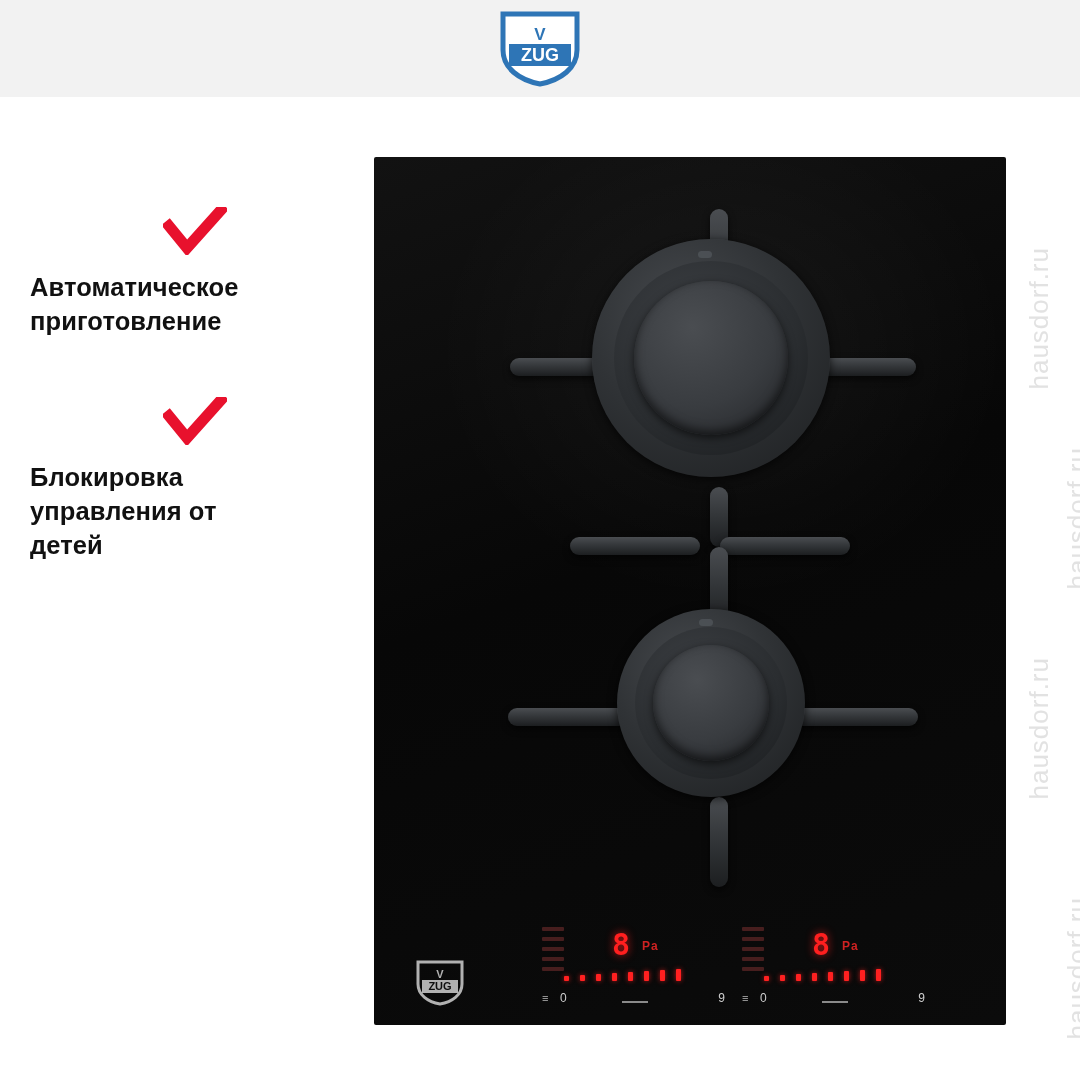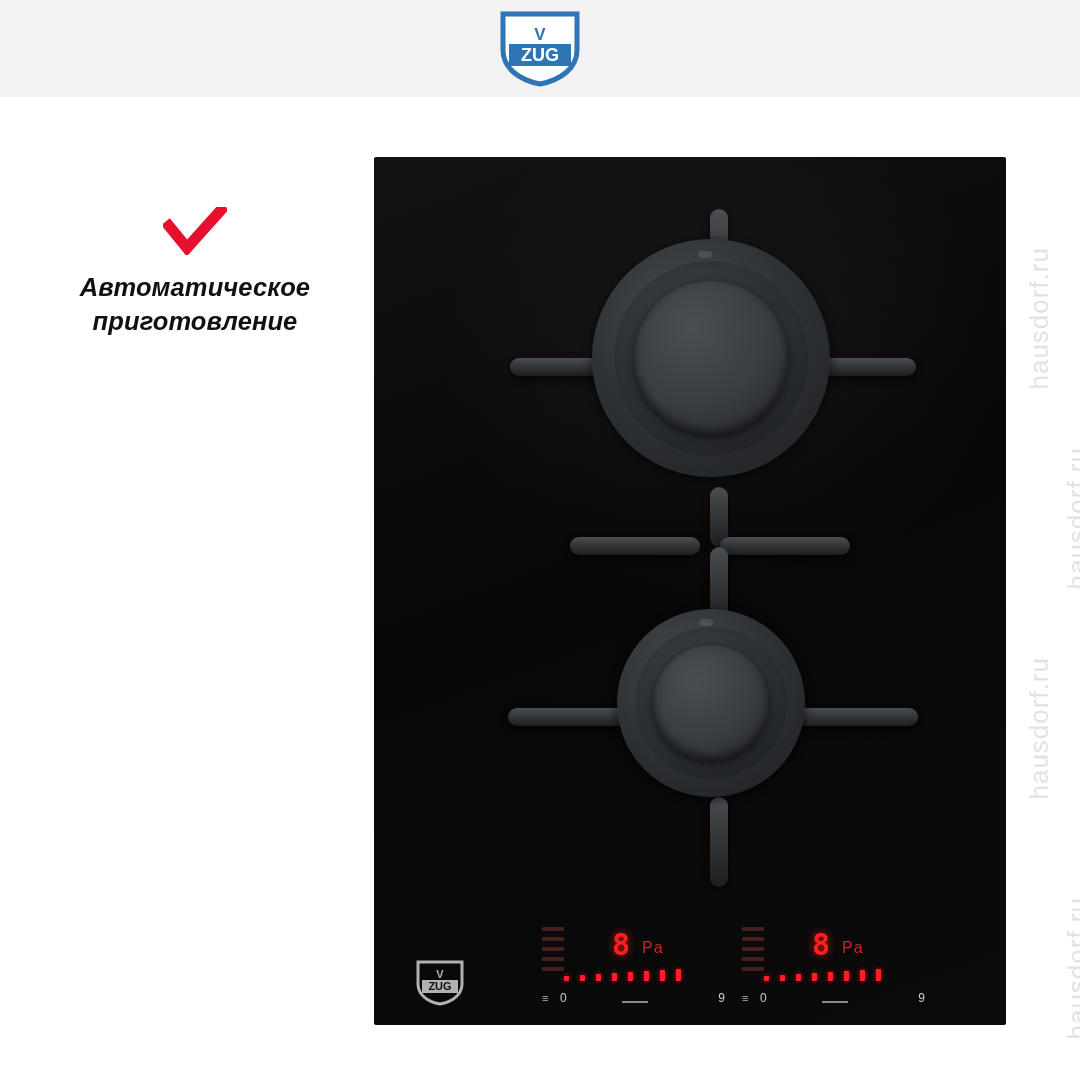--- a/index.html
+++ b/index.html
@@ -47,22 +47,20 @@
 
   
   .features {
     position: absolute;
     left: 30px;
     top: 110px;
     width: 330px;
   }
   .feature {
     margin-bottom: 58px;
-    text-align: center;
-    font-style: italic;
   }
   .check-icon {
     display: block;
     margin: 0 auto 16px auto;
     width: 64px;
     height: 48px;
   }
   .feature-text {
     font-size: 25.5px;
     line-height: 1.33;
@@ -179,23 +177,24 @@
     font-family: "DejaVu Sans Mono", monospace;
     font-size: 30px;
     font-weight: bold;
     color: #ff1f1f;
     text-shadow: 0 0 8px rgba(255,30,30,0.75);
   }
   .digit-sub {
     position: absolute;
     left: 100px;
     top: 12px;
-    font-size: 16px;
+    font-size: 12px;
     color: #d02222;
     letter-spacing: 1px;
+    font-weight: bold;
   }
   .slider {
     position: absolute;
     left: 0;
     bottom: 22px;
     width: 185px;
     height: 12px;
   }
   .slider .seg {
     position: absolute;
@@ -322,20 +321,30 @@
       <span class="check-icon">
         <svg viewBox="0 0 64 48" width="64" height="48" xmlns="http://www.w3.org/2000/svg">
           <path d="M6 19 L24 41 L58 3" fill="none" stroke="#e8112d" stroke-width="11" stroke-linecap="square" stroke-linejoin="miter"></path>
         </svg>
       </span>
       <div class="feature-text">Автоматическое
 приготовление</div>
     </div>
 
 
+    <div class="feature">
+      <span class="check-icon">
+        <svg viewBox="0 0 64 48" width="64" height="48" xmlns="http://www.w3.org/2000/svg">
+          <path d="M6 19 L24 41 L58 3" fill="none" stroke="#e8112d" stroke-width="11" stroke-linecap="square" stroke-linejoin="miter"></path>
+        </svg>
+      </span>
+      <div class="feature-text">Блокировка
+управления от
+детей</div>
+    </div>
 
   </div>
 
   <div class="hob">
     <div class="hob-sheen"></div>
 
     <div class="arm v" style="left:336px; top:52px; height:120px;"></div>
     <div class="arm h" style="left:136px; top:201px; width:150px;"></div>
     <div class="arm h" style="left:392px; top:201px; width:150px;"></div>
     <div class="arm v" style="left:336px; top:330px; height:60px;"></div>

